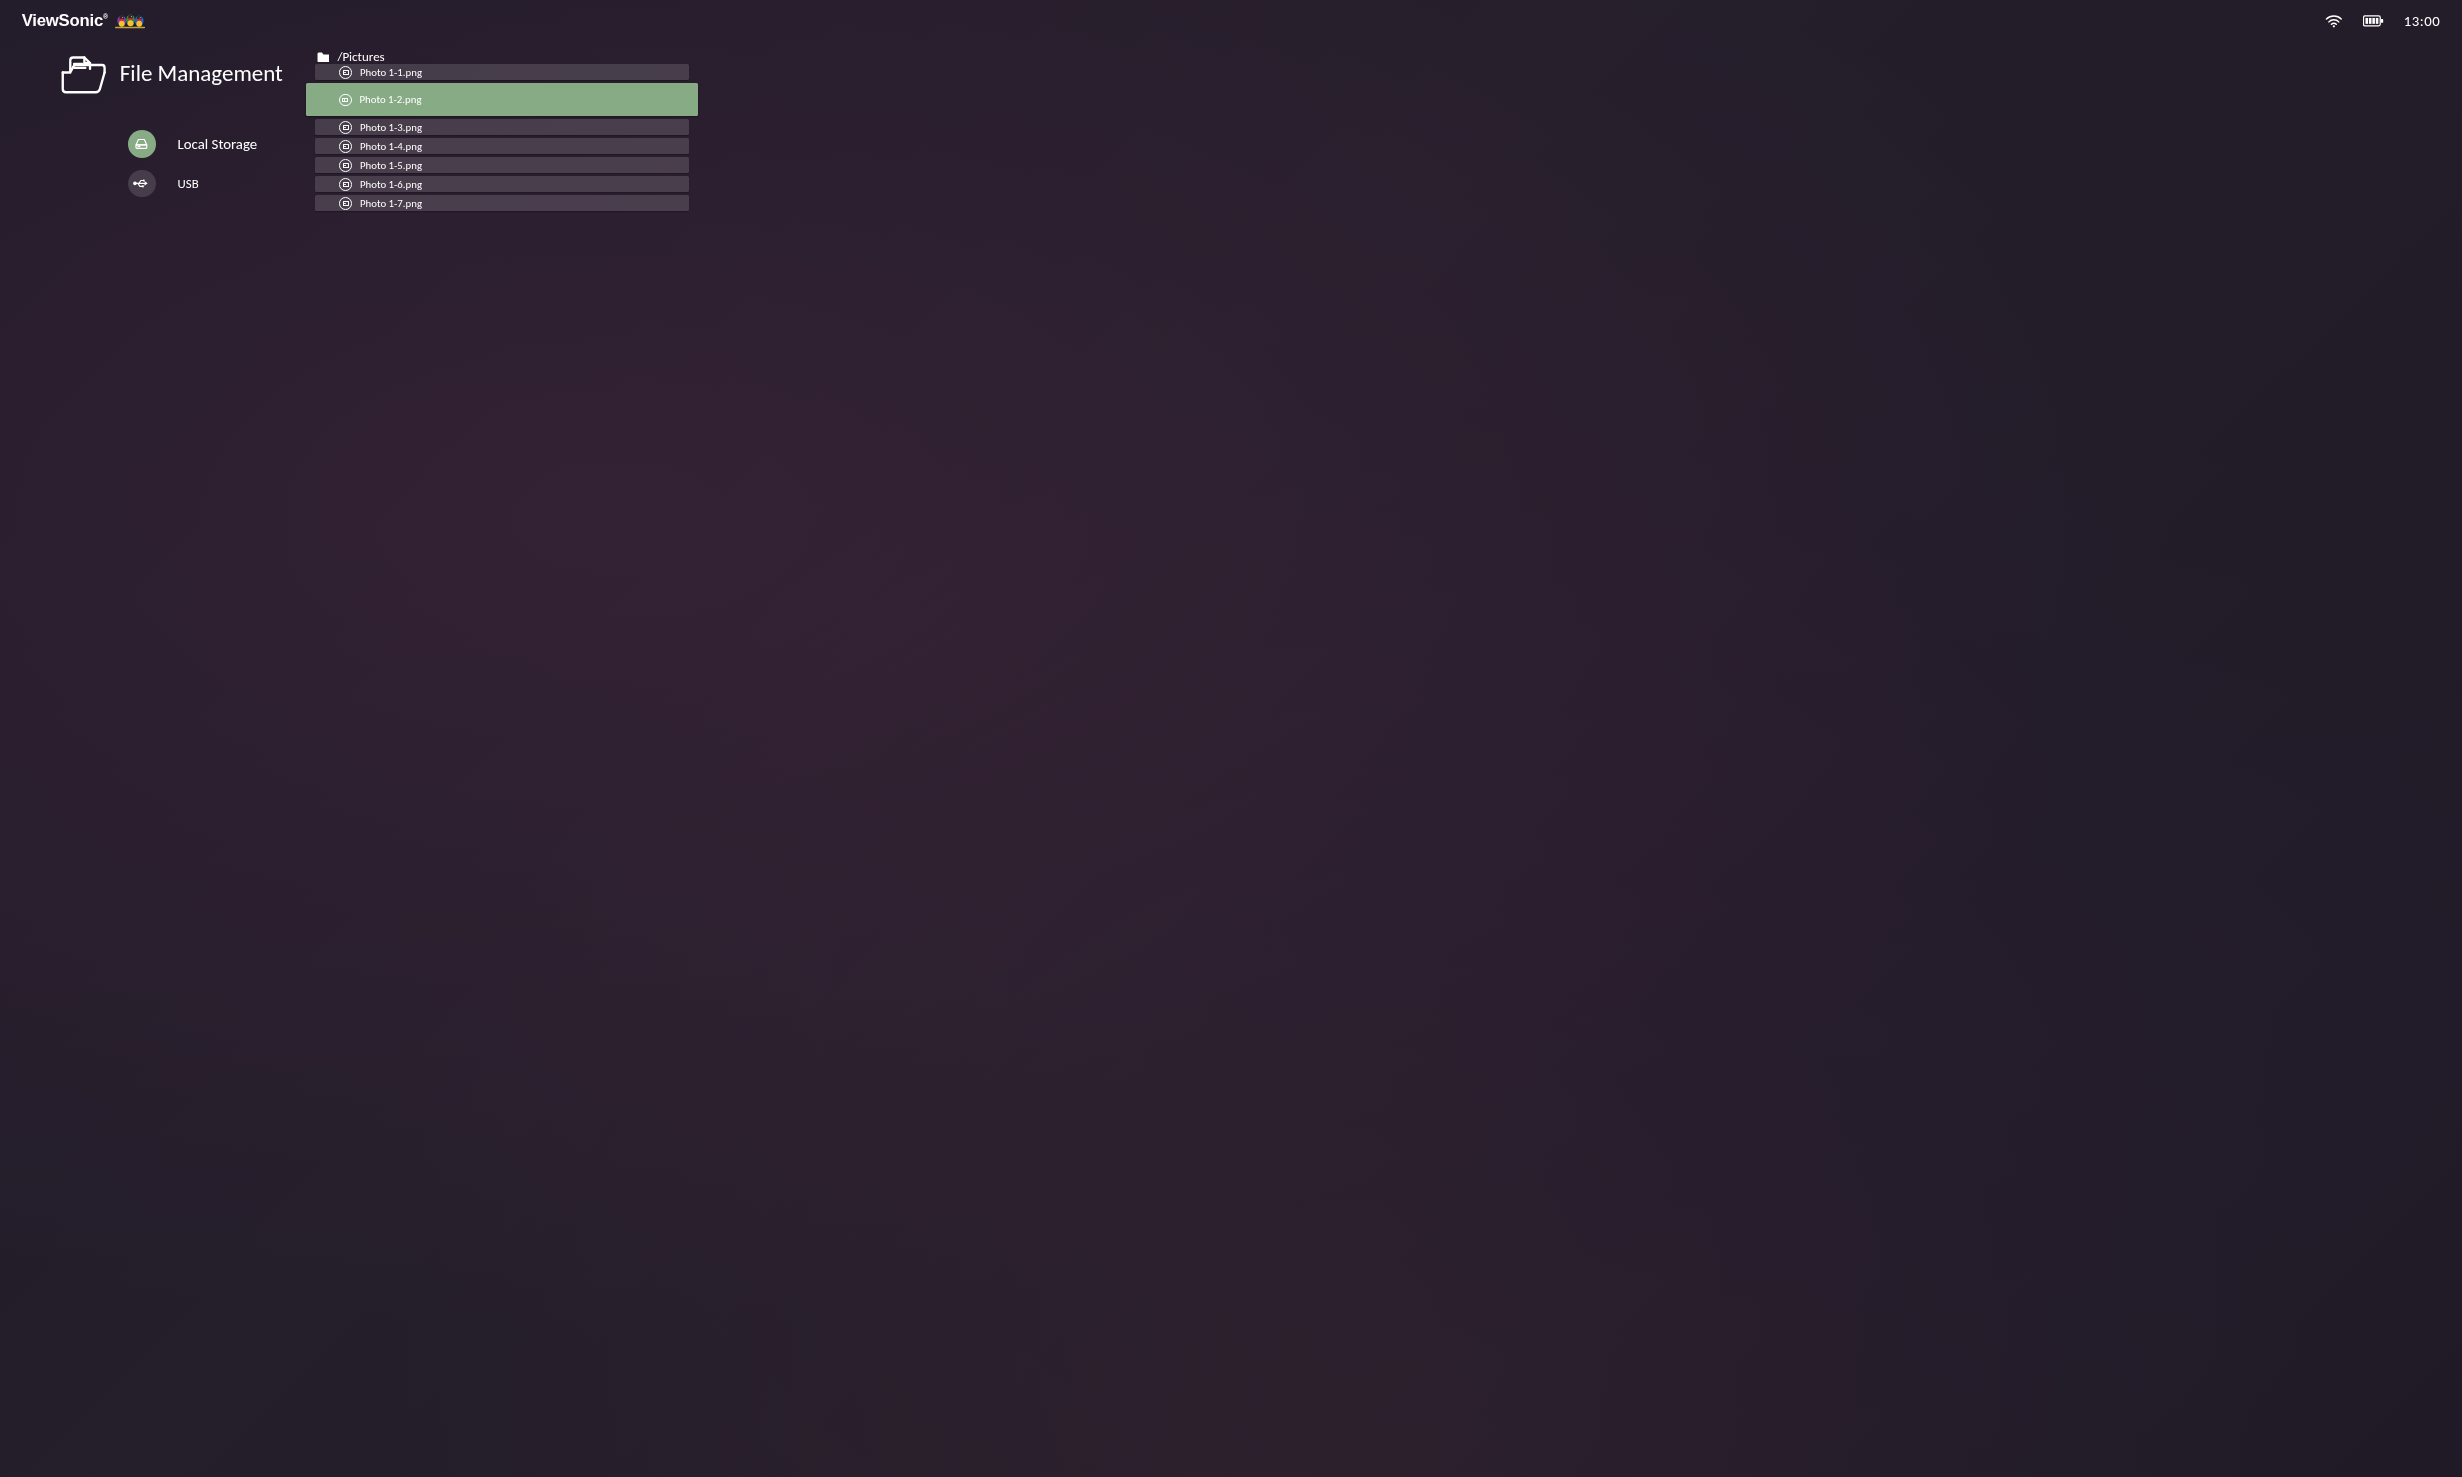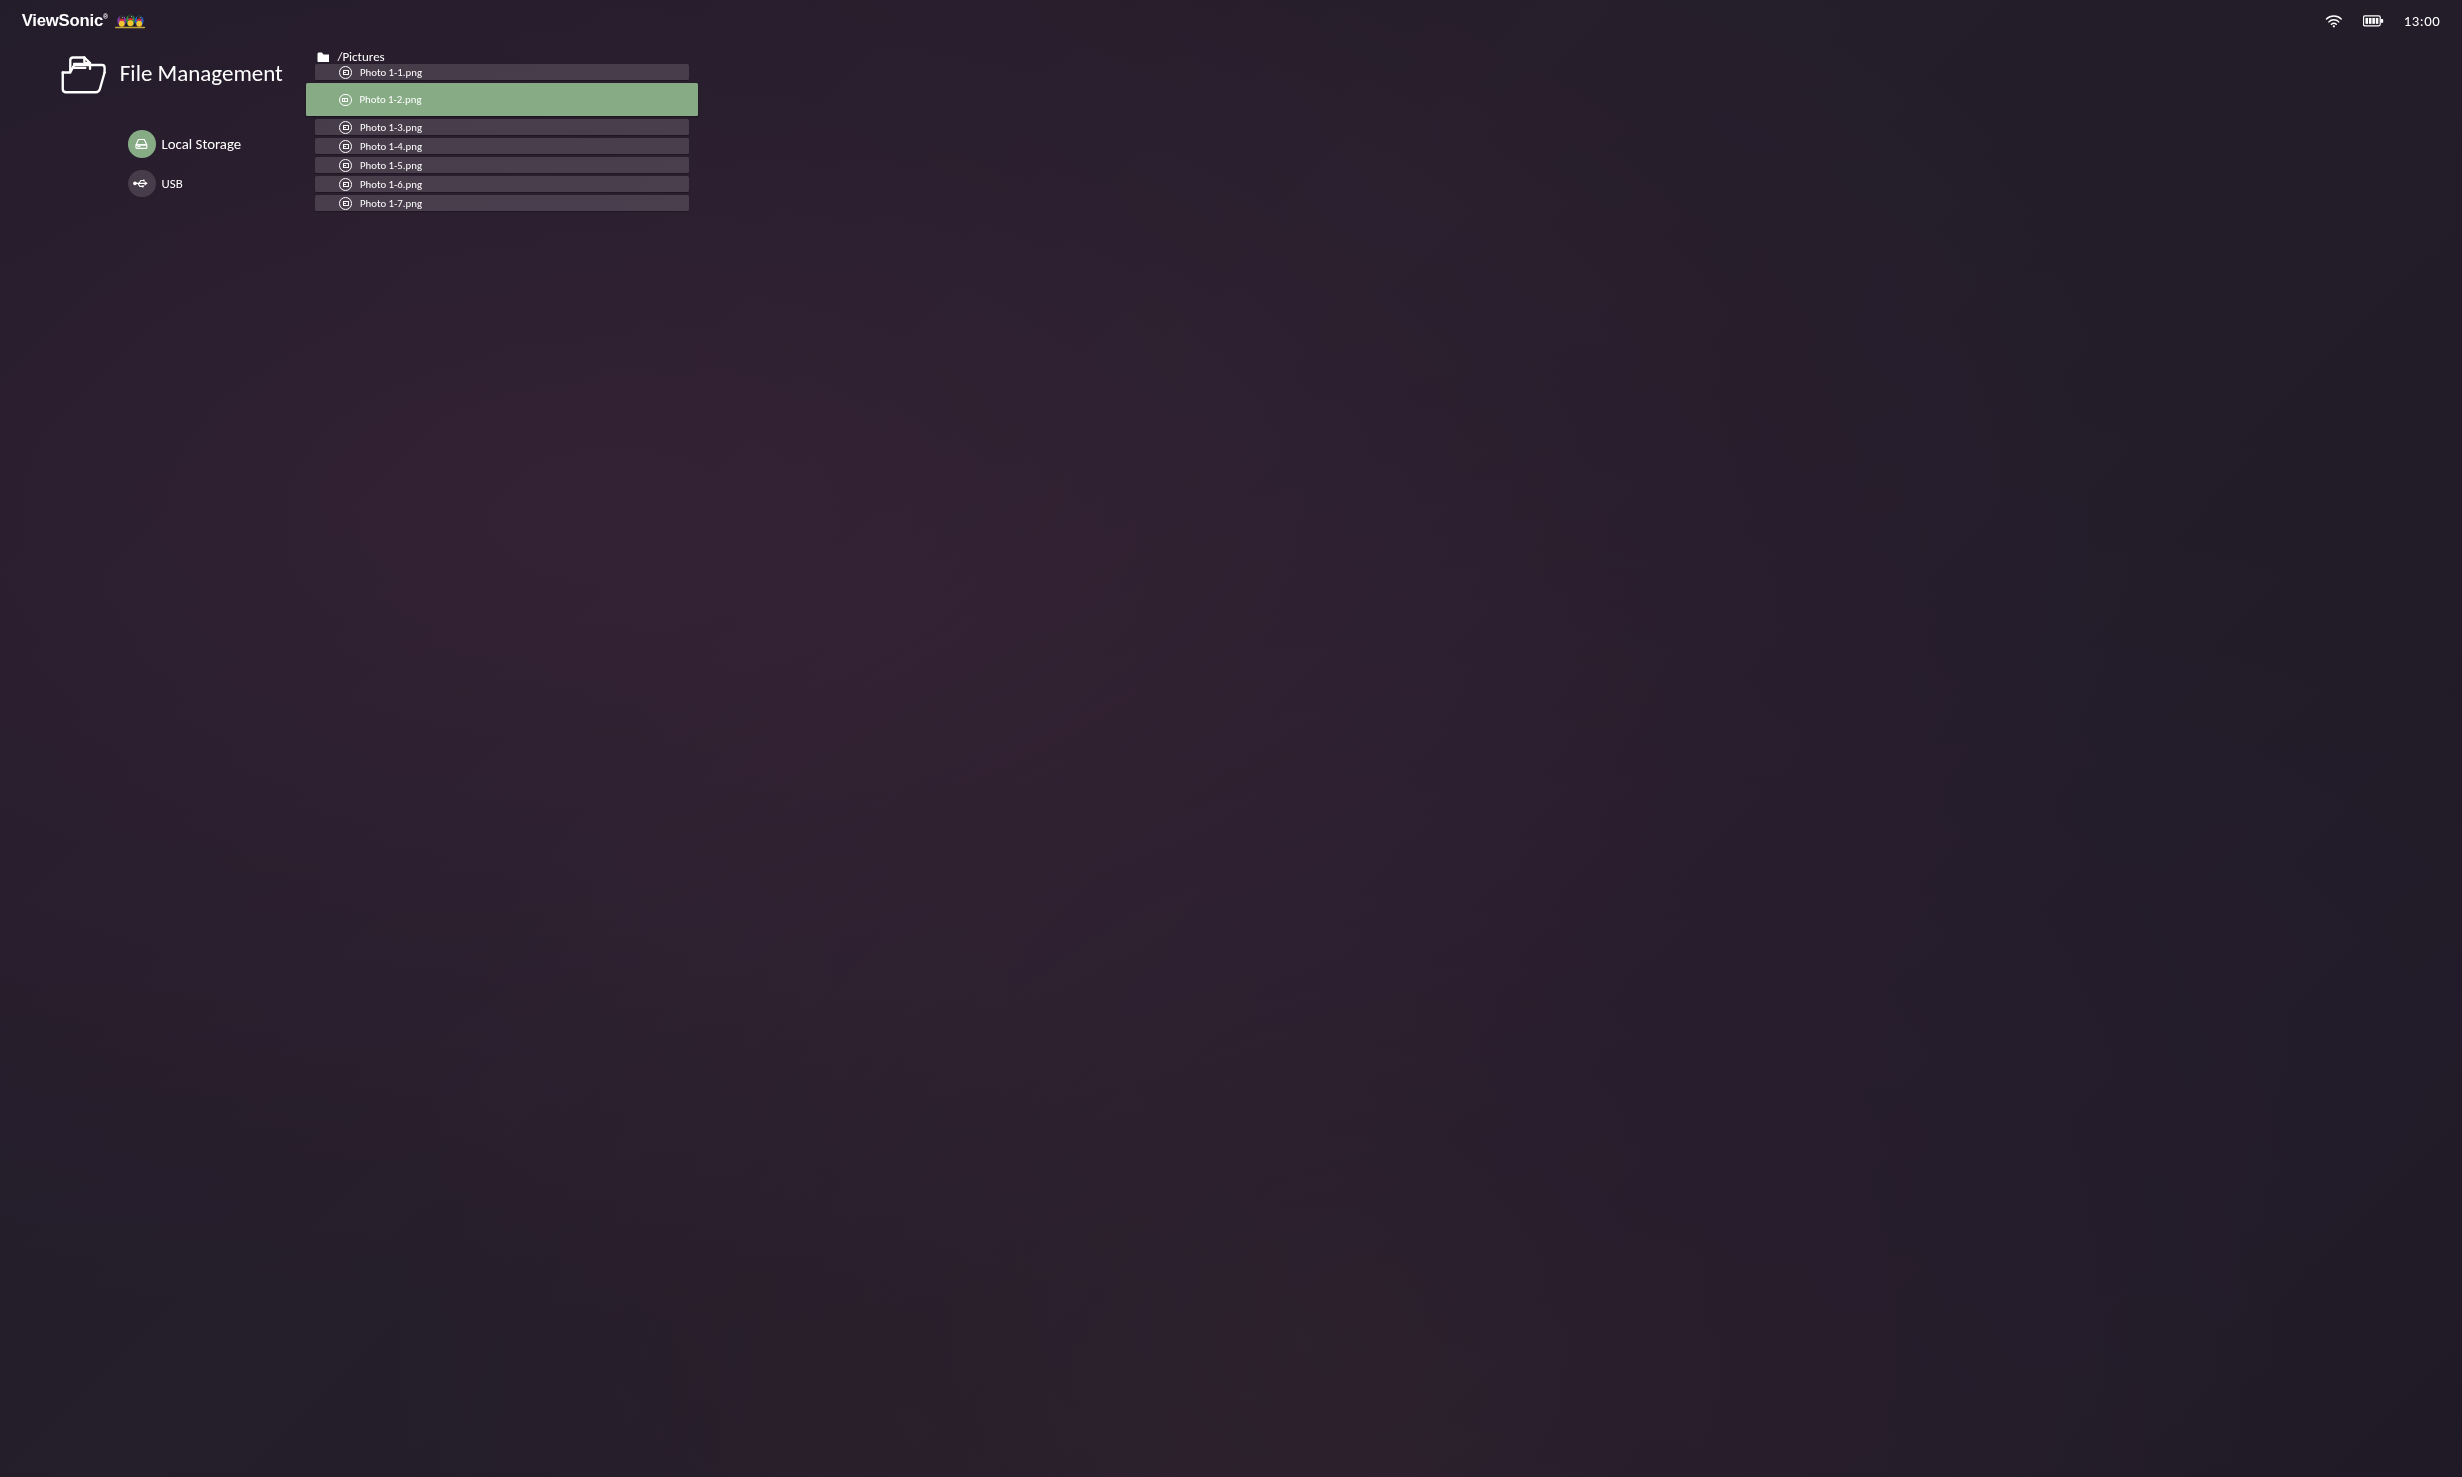--- a/index.html
+++ b/index.html
@@ -61,21 +61,21 @@
     margin-bottom: 34px;
   }
   .title-row .ic { width:47px; height:47px; }
   .title { font-size:23px; font-weight:400; }
 
   .sources {
     padding-left: 69px;
     display:flex; flex-direction:column; gap:11.8px;
   }
   .source {
-    display:flex; align-items:center; gap:6px;
+    display:flex; align-items:center; gap:22px;
     cursor:pointer;
   }
   .src-circle {
     width:27.6px; height:27.6px; border-radius:50%;
     display:flex; align-items:center; justify-content:center;
     background: rgba(255,255,255,0.14);
   }
   .src-circle.active { background:#86ab85; }
   .src-label { font-size:14.8px; }
   .src-label.small { font-size:12.8px; }

